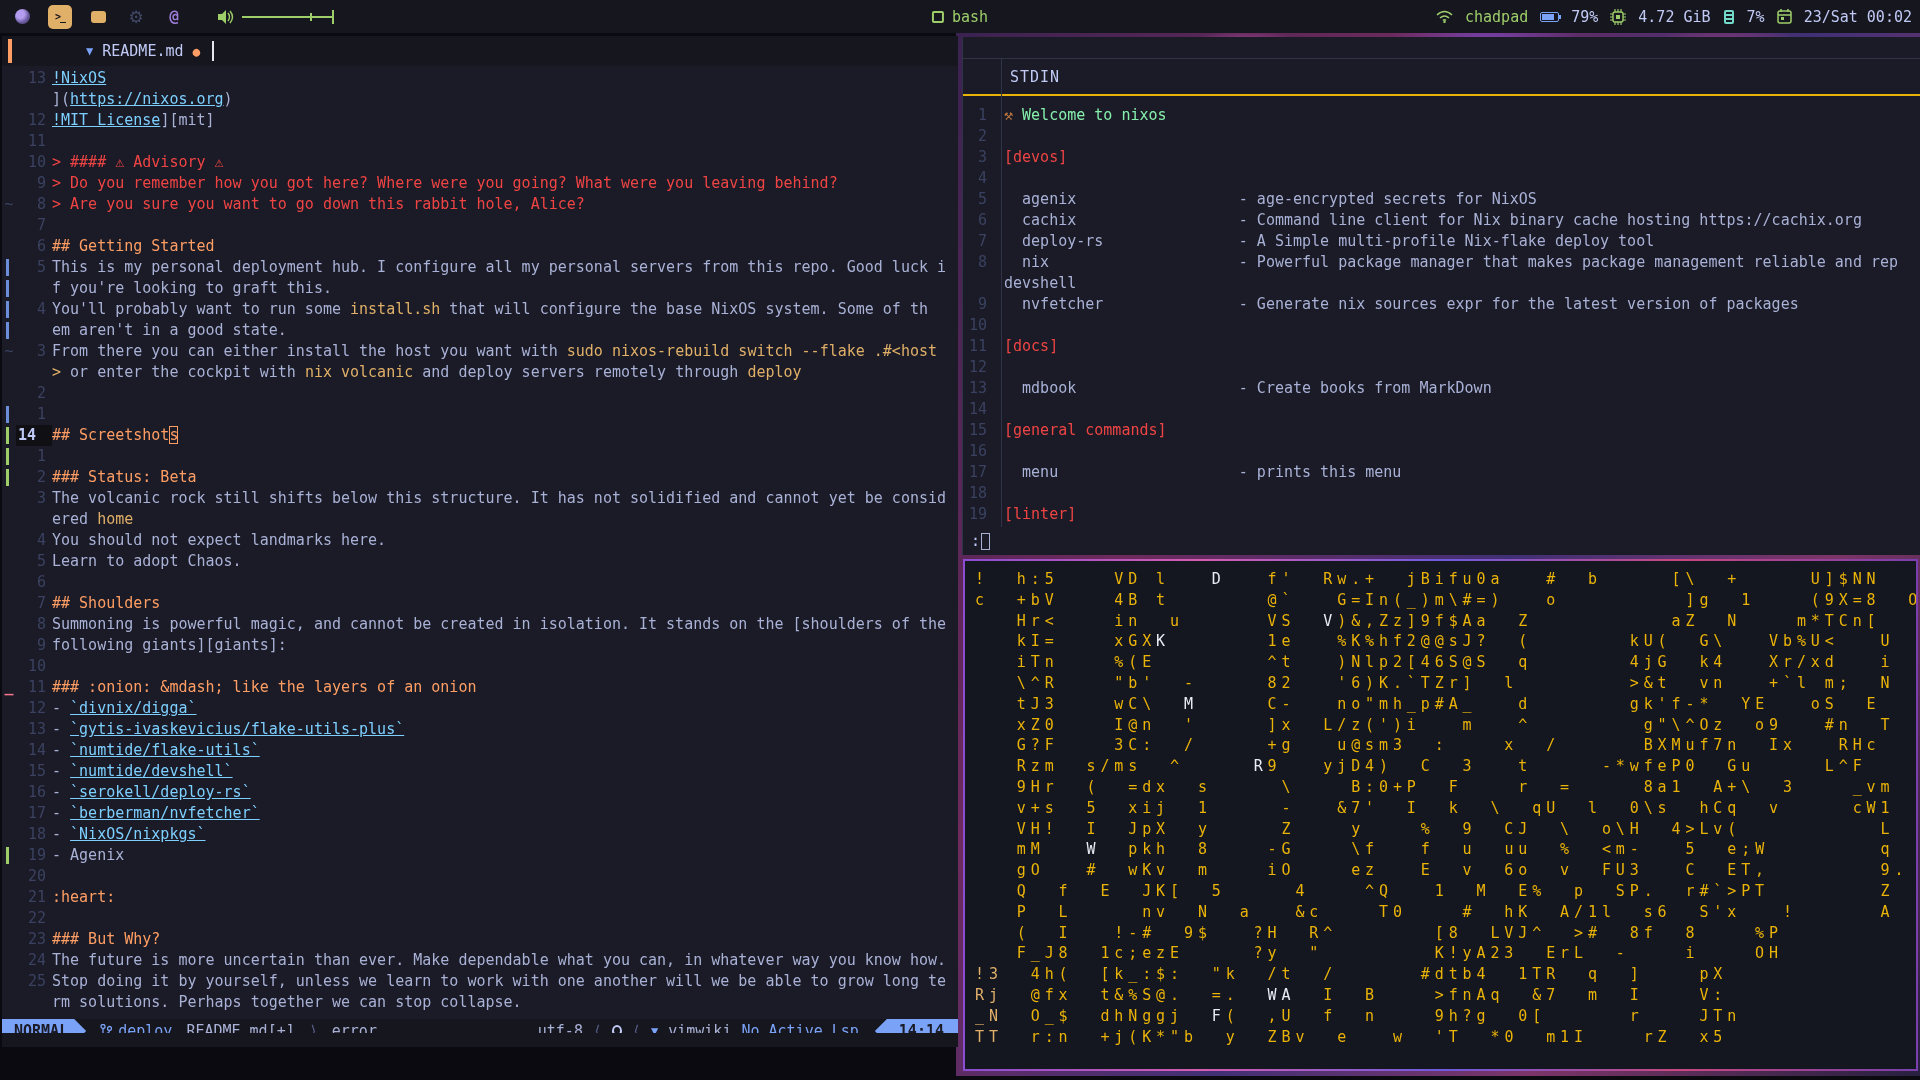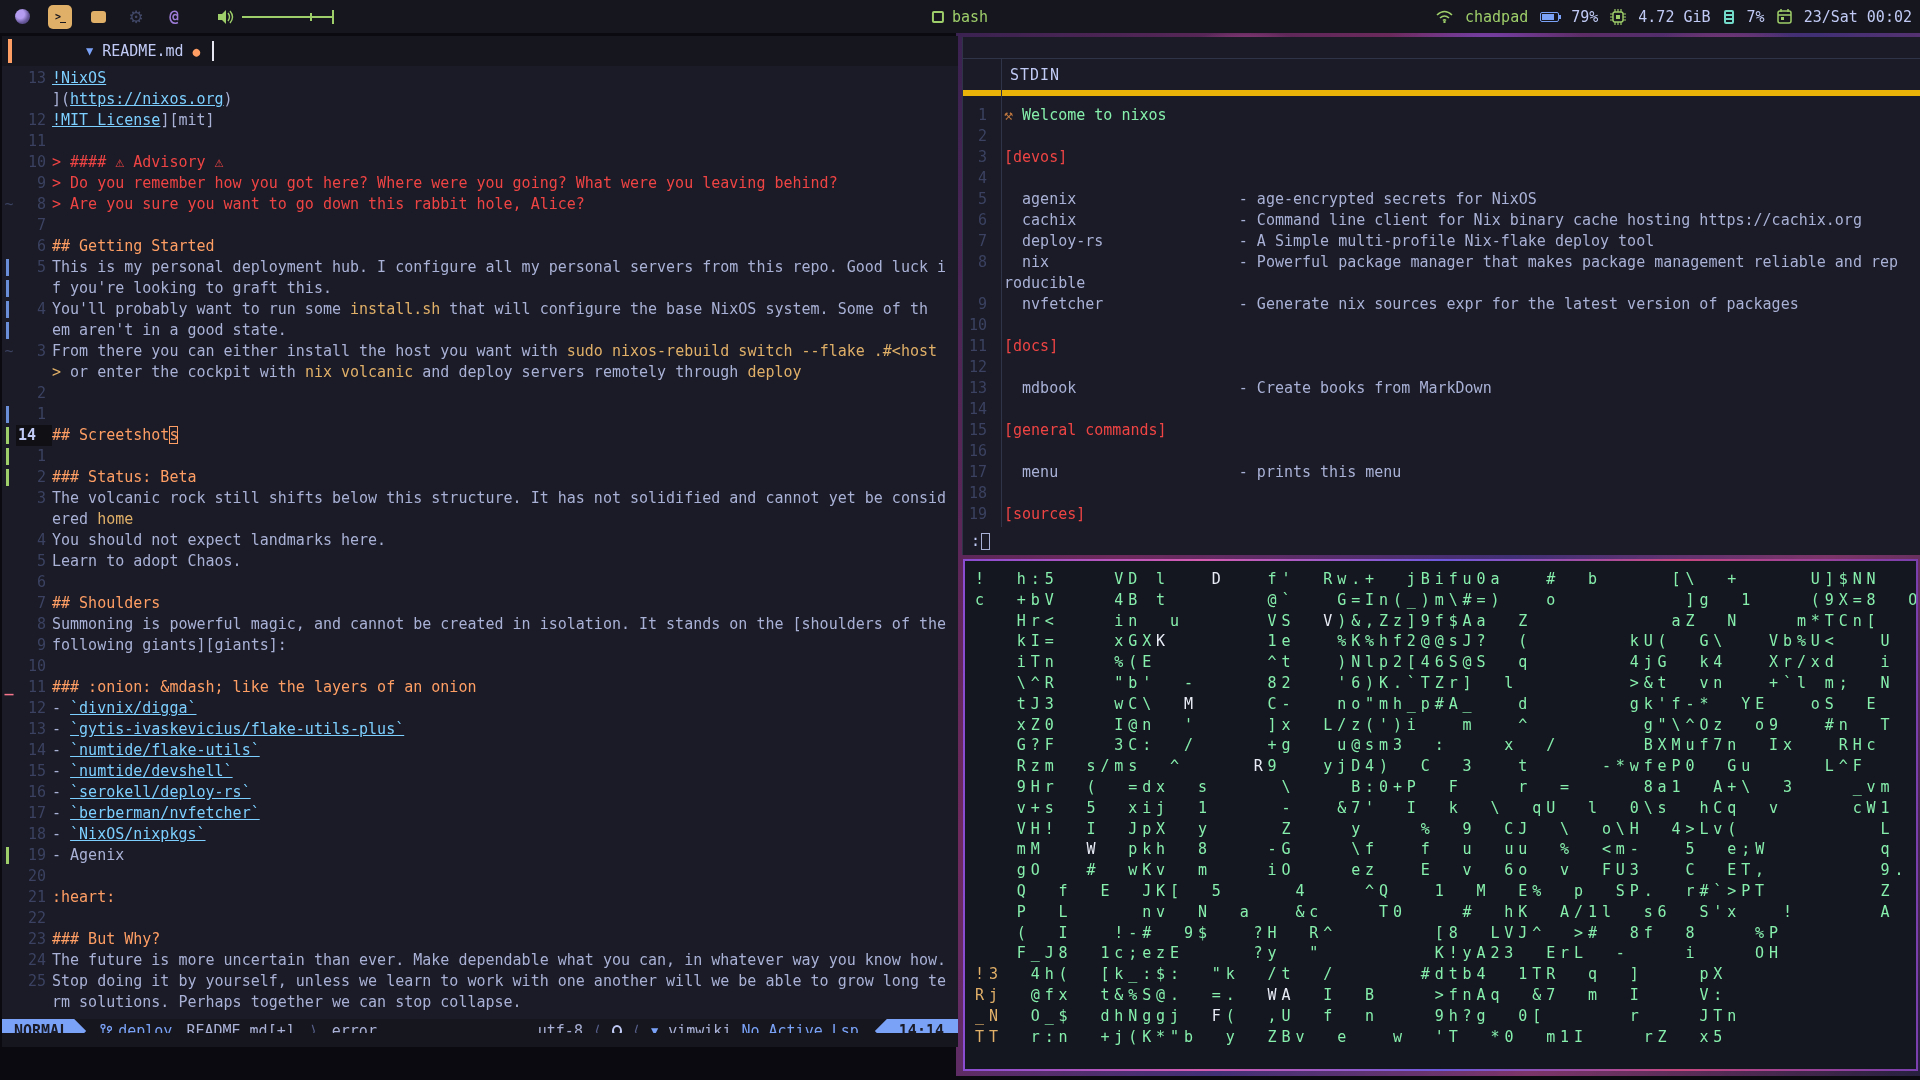--- a/index.html
+++ b/index.html
@@ -77,38 +77,38 @@
                 display:flex; align-items:center; margin-left:6px;
                 clip-path:polygon(12px 0, 100% 0, 100% 100%, 12px 100%, 0 50%); }
   #cmdline { position:absolute; left:0; bottom:0; width:956px; height:14px; background:#16161e; }
   .penguin { width:10px; height:12px; background:#c0caf5; border-radius:50% 50% 45% 45%; position:relative; }
   .penguin:before { content:""; position:absolute; left:2px; top:2px; width:6px; height:7px; background:#16161e; border-radius:50%; }
 
   
   #stdin-win { position:absolute; left:962px; top:37px; width:958px; height:518px; background:#1a1b26;
                border-left:1px solid #2f3449; }
   #stdin-header { position:absolute; left:0; top:21px; width:958px; height:38px;
-                  border-top:1px solid #2f3449; border-bottom:6px solid #eab308;
+                  border-top:1px solid #2f3449; border-bottom:2px solid #eab308;
                   display:flex; align-items:center; }
   #stdin-title { margin-left:47px; color:#c0caf5; letter-spacing:1px; }
   #stdin-gutter-line { position:absolute; left:38px; top:21px; bottom:28px; width:1px; background:#2f3449; }
   #term-lines { position:absolute; left:0; top:68px; width:958px; }
   .tline { display:flex; height:21px; line-height:21px; white-space:pre; }
   .tnum { width:32px; flex:none; text-align:right; padding-right:8px; color:#3b4261; }
   .ttext { padding-left:9px; }
   .s-welcome { color:#86efac; } .s-hammer { color:#c07840; }
   #stdin-prompt { position:absolute; left:8px; bottom:5px; color:#c0caf5; display:flex; align-items:center; }
   #prompt-cursor { width:9px; height:17px; border:1px solid #a9b1d6; margin-left:1px; }
 
   
   #matrix-frame { position:absolute; left:963px; top:559px; width:955px; height:512px; padding:2px;
     background:linear-gradient(90deg,#8a4dd2,#d65db1 25%,#6e5adf 50%,#c8477f 75%,#7a3fae); }
   #matrix-inner { width:100%; height:100%; background:#141620; padding:8px 6px 0 10px; overflow:hidden; }
   .mrow { height:20.8px; line-height:20.8px; white-space:pre; letter-spacing:4.9px; font-size:15px; }
-  .m-g { color:#86efac; } .m-w { color:#e8ecf5; } .m-y { color:#e0af68; }
+  .m-g { color:#eab308; } .m-w { color:#e8ecf5; } .m-y { color:#e0af68; }
 </style>
 </head>
 <body>
 
 <div id="wallpaper"></div>
 
 <div id="topbar">
   <div class="tb-left">
     <div class="ws">
         <div class="ff-icon"></div>
@@ -267,32 +267,32 @@
   <div id="stdin-gutter-line"></div>
   <div id="term-lines">
       <div class="tline"><span class="tnum">1</span><span class="ttext"><span class="s-hammer">⚒ </span><span class="s-welcome">Welcome to nixos</span></span></div>
       <div class="tline"><span class="tnum">2</span><span class="ttext"></span></div>
       <div class="tline"><span class="tnum">3</span><span class="ttext"><span class="s-bright">[devos]</span></span></div>
       <div class="tline"><span class="tnum">4</span><span class="ttext"></span></div>
       <div class="tline"><span class="tnum">5</span><span class="ttext"><span class="s-fg">  agenix                  - age-encrypted secrets for NixOS</span></span></div>
       <div class="tline"><span class="tnum">6</span><span class="ttext"><span class="s-fg">  cachix                  - Command line client for Nix binary cache hosting https://cachix.org</span></span></div>
       <div class="tline"><span class="tnum">7</span><span class="ttext"><span class="s-fg">  deploy-rs               - A Simple multi-profile Nix-flake deploy tool</span></span></div>
       <div class="tline"><span class="tnum">8</span><span class="ttext"><span class="s-fg">  nix                     - Powerful package manager that makes package management reliable and rep</span></span></div>
-      <div class="tline"><span class="tnum"></span><span class="ttext"><span class="s-fg">roducible</span></span></div>
+      <div class="tline"><span class="tnum"></span><span class="ttext"><span class="s-fg">devshell</span></span></div>
       <div class="tline"><span class="tnum">9</span><span class="ttext"><span class="s-fg">  nvfetcher               - Generate nix sources expr for the latest version of packages</span></span></div>
       <div class="tline"><span class="tnum">10</span><span class="ttext"></span></div>
       <div class="tline"><span class="tnum">11</span><span class="ttext"><span class="s-bright">[docs]</span></span></div>
       <div class="tline"><span class="tnum">12</span><span class="ttext"></span></div>
       <div class="tline"><span class="tnum">13</span><span class="ttext"><span class="s-fg">  mdbook                  - Create books from MarkDown</span></span></div>
       <div class="tline"><span class="tnum">14</span><span class="ttext"></span></div>
       <div class="tline"><span class="tnum">15</span><span class="ttext"><span class="s-bright">[general commands]</span></span></div>
       <div class="tline"><span class="tnum">16</span><span class="ttext"></span></div>
       <div class="tline"><span class="tnum">17</span><span class="ttext"><span class="s-fg">  menu                    - prints this menu</span></span></div>
       <div class="tline"><span class="tnum">18</span><span class="ttext"></span></div>
-      <div class="tline"><span class="tnum">19</span><span class="ttext"><span class="s-bright">[sources]</span></span></div>
+      <div class="tline"><span class="tnum">19</span><span class="ttext"><span class="s-bright">[linter]</span></span></div>
     </div>
   <div id="stdin-prompt">
     <span>:</span>
     <span id="prompt-cursor"></span>
   </div>
 </div>
 
 <div id="matrix-frame">
   <div id="matrix-inner">
       <div class="mrow"><span class="m-g">!  h:5    VD l   </span><span class="m-w">D</span><span class="m-g">   f'  Rw.+  jBifu0a   #  b     [\  +     U]$NN</span></div>

